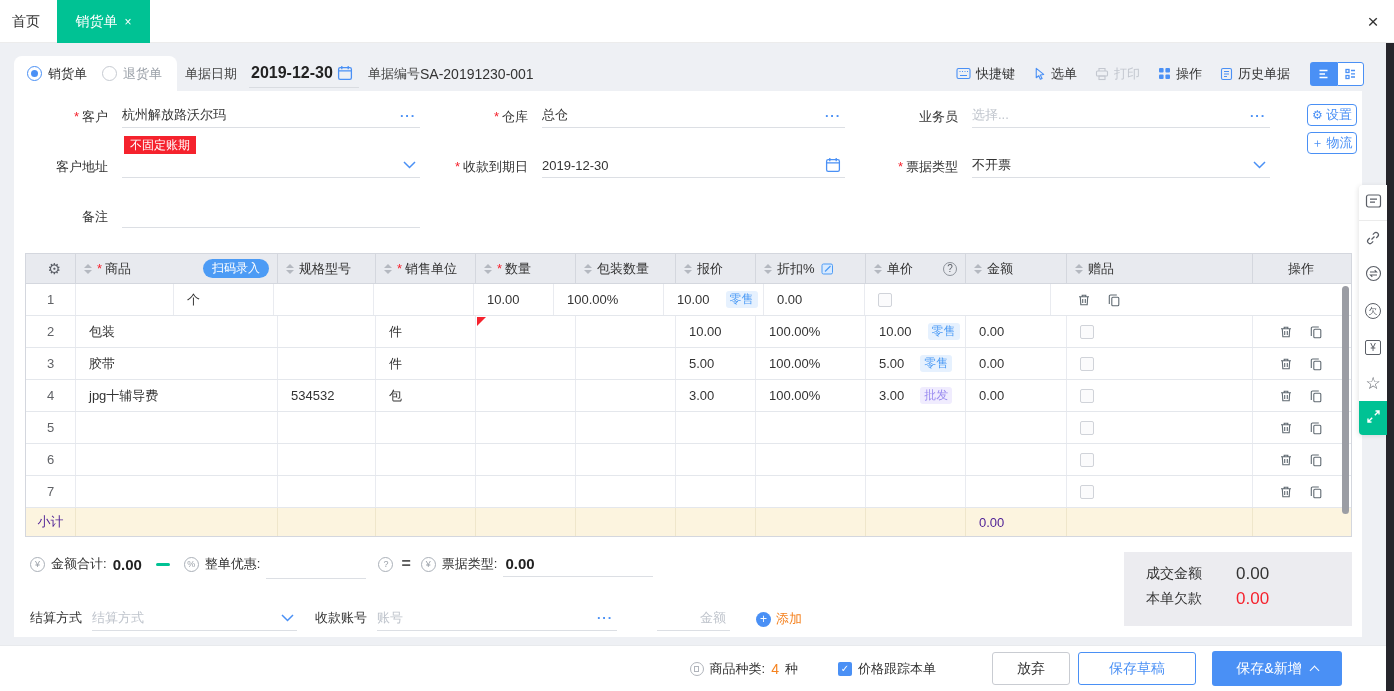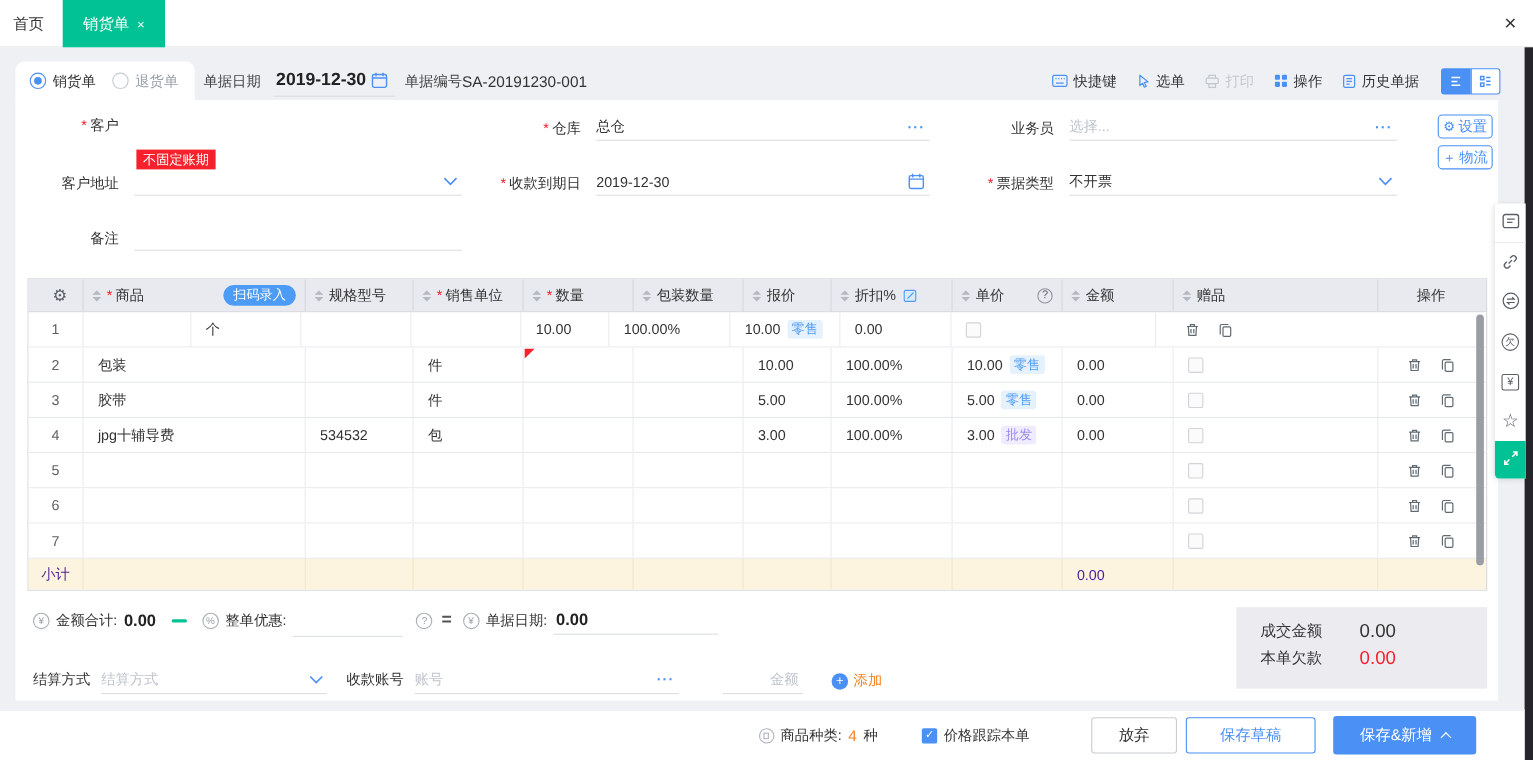--- a/index.html
+++ b/index.html
@@ -69,21 +69,21 @@
   .hc{font-size:13px;color:#333}
   .sort{display:inline-flex;flex-direction:column;margin-right:5px}
   .tri{width:0;height:0;border-left:4px solid transparent;border-right:4px solid transparent}
   .tri.up{border-bottom:4px solid #b4b8c0;margin-bottom:2px}
   .tri.dn{border-top:4px solid #b4b8c0}
   .gear{font-size:15px;color:#5a5e66}
   .scanbtn{margin-left:auto;margin-right:8px;background:#4c9bf5;color:#fff;font-size:12px;padding:2px 9px;border-radius:11px;line-height:15px}
   .heicon{margin-left:6px;display:inline-flex}
   .hq{margin-left:auto;margin-right:8px;width:14px;height:14px;border:1px solid #8e939b;border-radius:50%;color:#5a5e66;font-size:10px;display:inline-flex;align-items:center;justify-content:center}
   .c11.hcell,.g-head .c11{justify-content:center;padding-left:0}
-  .tag{font-size:12px;padding:1px 4px;border-radius:3px;margin-left:6px;line-height:15px}
+  .tag{font-size:12px;padding:1px 4px;border-radius:3px;margin-left:16px;line-height:15px}
   .tag-retail{color:#4c9bf5;background:#e6f1fe}
   .tag-wholesale{color:#9b8cf0;background:#f0ecfe}
   .cb{width:14px;height:14px;border:1px solid #d0d3d9;border-radius:2px;background:#fbfbfc}
   .cflag{position:absolute;left:1px;top:1px;width:0;height:0;border-top:9px solid #f5222d;border-right:9px solid transparent}
   .ops{justify-content:center;gap:16px;padding-left:0}
   .opic{display:inline-flex}
   .g-sub{display:flex;height:28px;background:#fcf4df}
   .g-sub .cell{border-right:1px solid #efe6cb;color:#4c1d95}
   .vscroll{position:absolute;right:2px;top:32px;width:7px;height:228px;background:#9b9da4;border-radius:4px}
   
@@ -232,20 +232,24 @@
           <rect x="1.5" y="7.5" width="3" height="3"></rect>
           <path d="M6.5 2.5h4M6.5 9h4M6.5 5.8h4"></path>
         </svg>
       </span>
   </div>
 </div>
 
 <div class="main-card">
   <div class="fg p-customer">
     <span class="lbl req">客户</span>
+    <span class="ctl">
+      <span>杭州解放路沃尔玛</span>
+      <span class="more-icon"></span>
+    </span>
   </div>
   <div class="cust-badge">不固定账期</div>
   <div class="fg p-address">
     <span class="lbl">客户地址</span>
     <span class="ctl">
       <span></span>
       <span class="adorn">
           <svg width="13" height="8" viewBox="0 0 13 8" fill="none" stroke="#4a90f5" stroke-width="1.5">
             <path d="M1 1l5.5 5.5L12 1"></path>
           </svg>
@@ -614,21 +618,21 @@
   <span class="circ">¥</span>
   <span>金额合计:</span>
   <span class="tval">0.00</span>
   <span class="tdash"></span>
   <span class="circ">%</span>
   <span>整单优惠:</span>
   <span class="tinput"><span></span></span>
   <span class="circ">?</span>
   <span class="teq">=</span>
   <span class="circ">¥</span>
-  <span>单据日期:</span>
+  <span>票据类型:</span>
   <span class="tfinal">
       <span>0.00</span>
     </span>
 </div>
 
 <div class="sump">
   <div class="sprow">
     <span class="splbl">成交金额</span>
     <span class="spval">0.00</span>
   </div>

